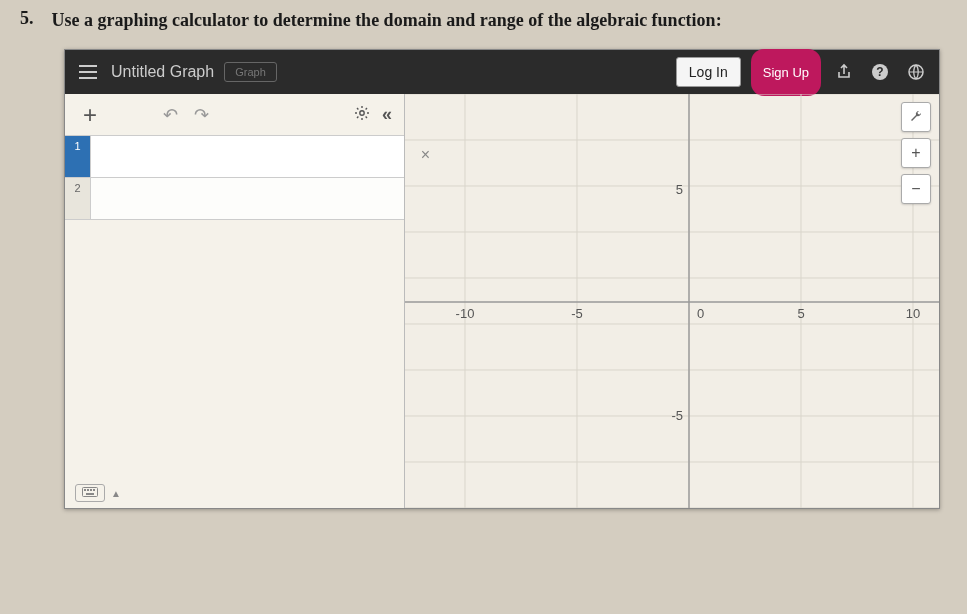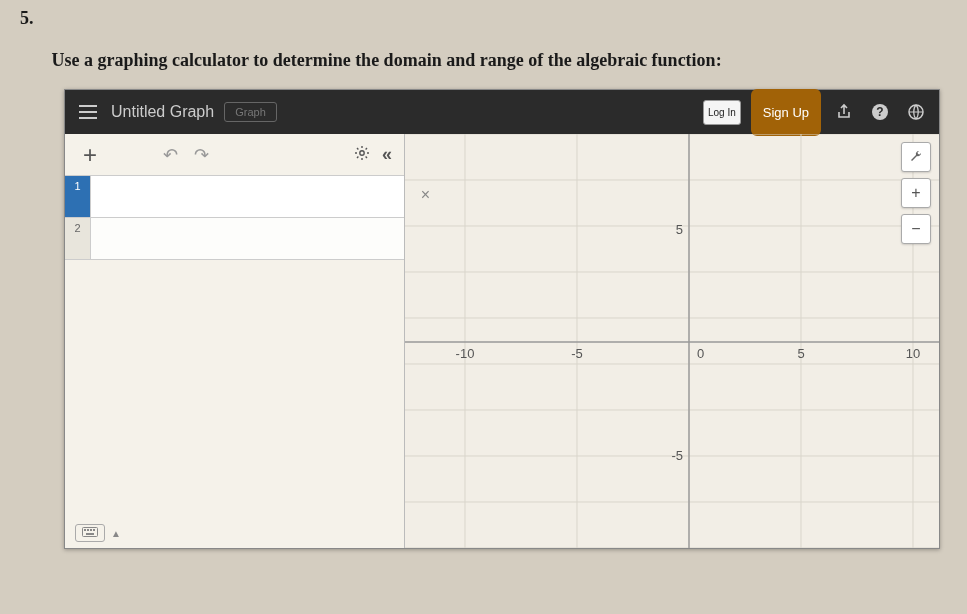--- a/index.html
+++ b/index.html
@@ -22,21 +22,20 @@
       color: #1a1a1a;
     }
     .qtext {
       flex: 1;
     }
     .prompt {
       font-weight: bold;
       font-size: 18px;
       color: #1a1a1a;
       line-height: 1.4;
-      margin-top: 40px;
     }
     .formula {
       font-size: 20px;
       font-style: italic;
       color: #1a1a1a;
       margin-top: 6px;
     }
     .formula .fn { font-style: italic; }
     .formula sup { font-size: 0.7em; }
     .calc {
@@ -77,29 +76,29 @@
       border-radius: 3px;
       background: transparent;
       cursor: default;
     }
     .spacer { flex: 1; }
     .login-btn {
       background: #f5f5f5;
       color: #222;
       border: 1px solid #999;
       border-radius: 3px;
-      padding: 6px 4px;
-      font-size: 10px;
+      padding: 6px 12px;
+      font-size: 14px;
       cursor: pointer;
     }
     .signup-btn {
-      background: #a16207;
+      background: #be185d;
       color: #fff;
       border: none;
-      border-radius: 6px;
+      border-radius: 13px;
       padding: 16px 12px;
       font-size: 13px;
       cursor: pointer;
     }
     .top-icon {
       color: #ccc;
       cursor: pointer;
       padding: 4px;
       display: flex;
       align-items: center;

